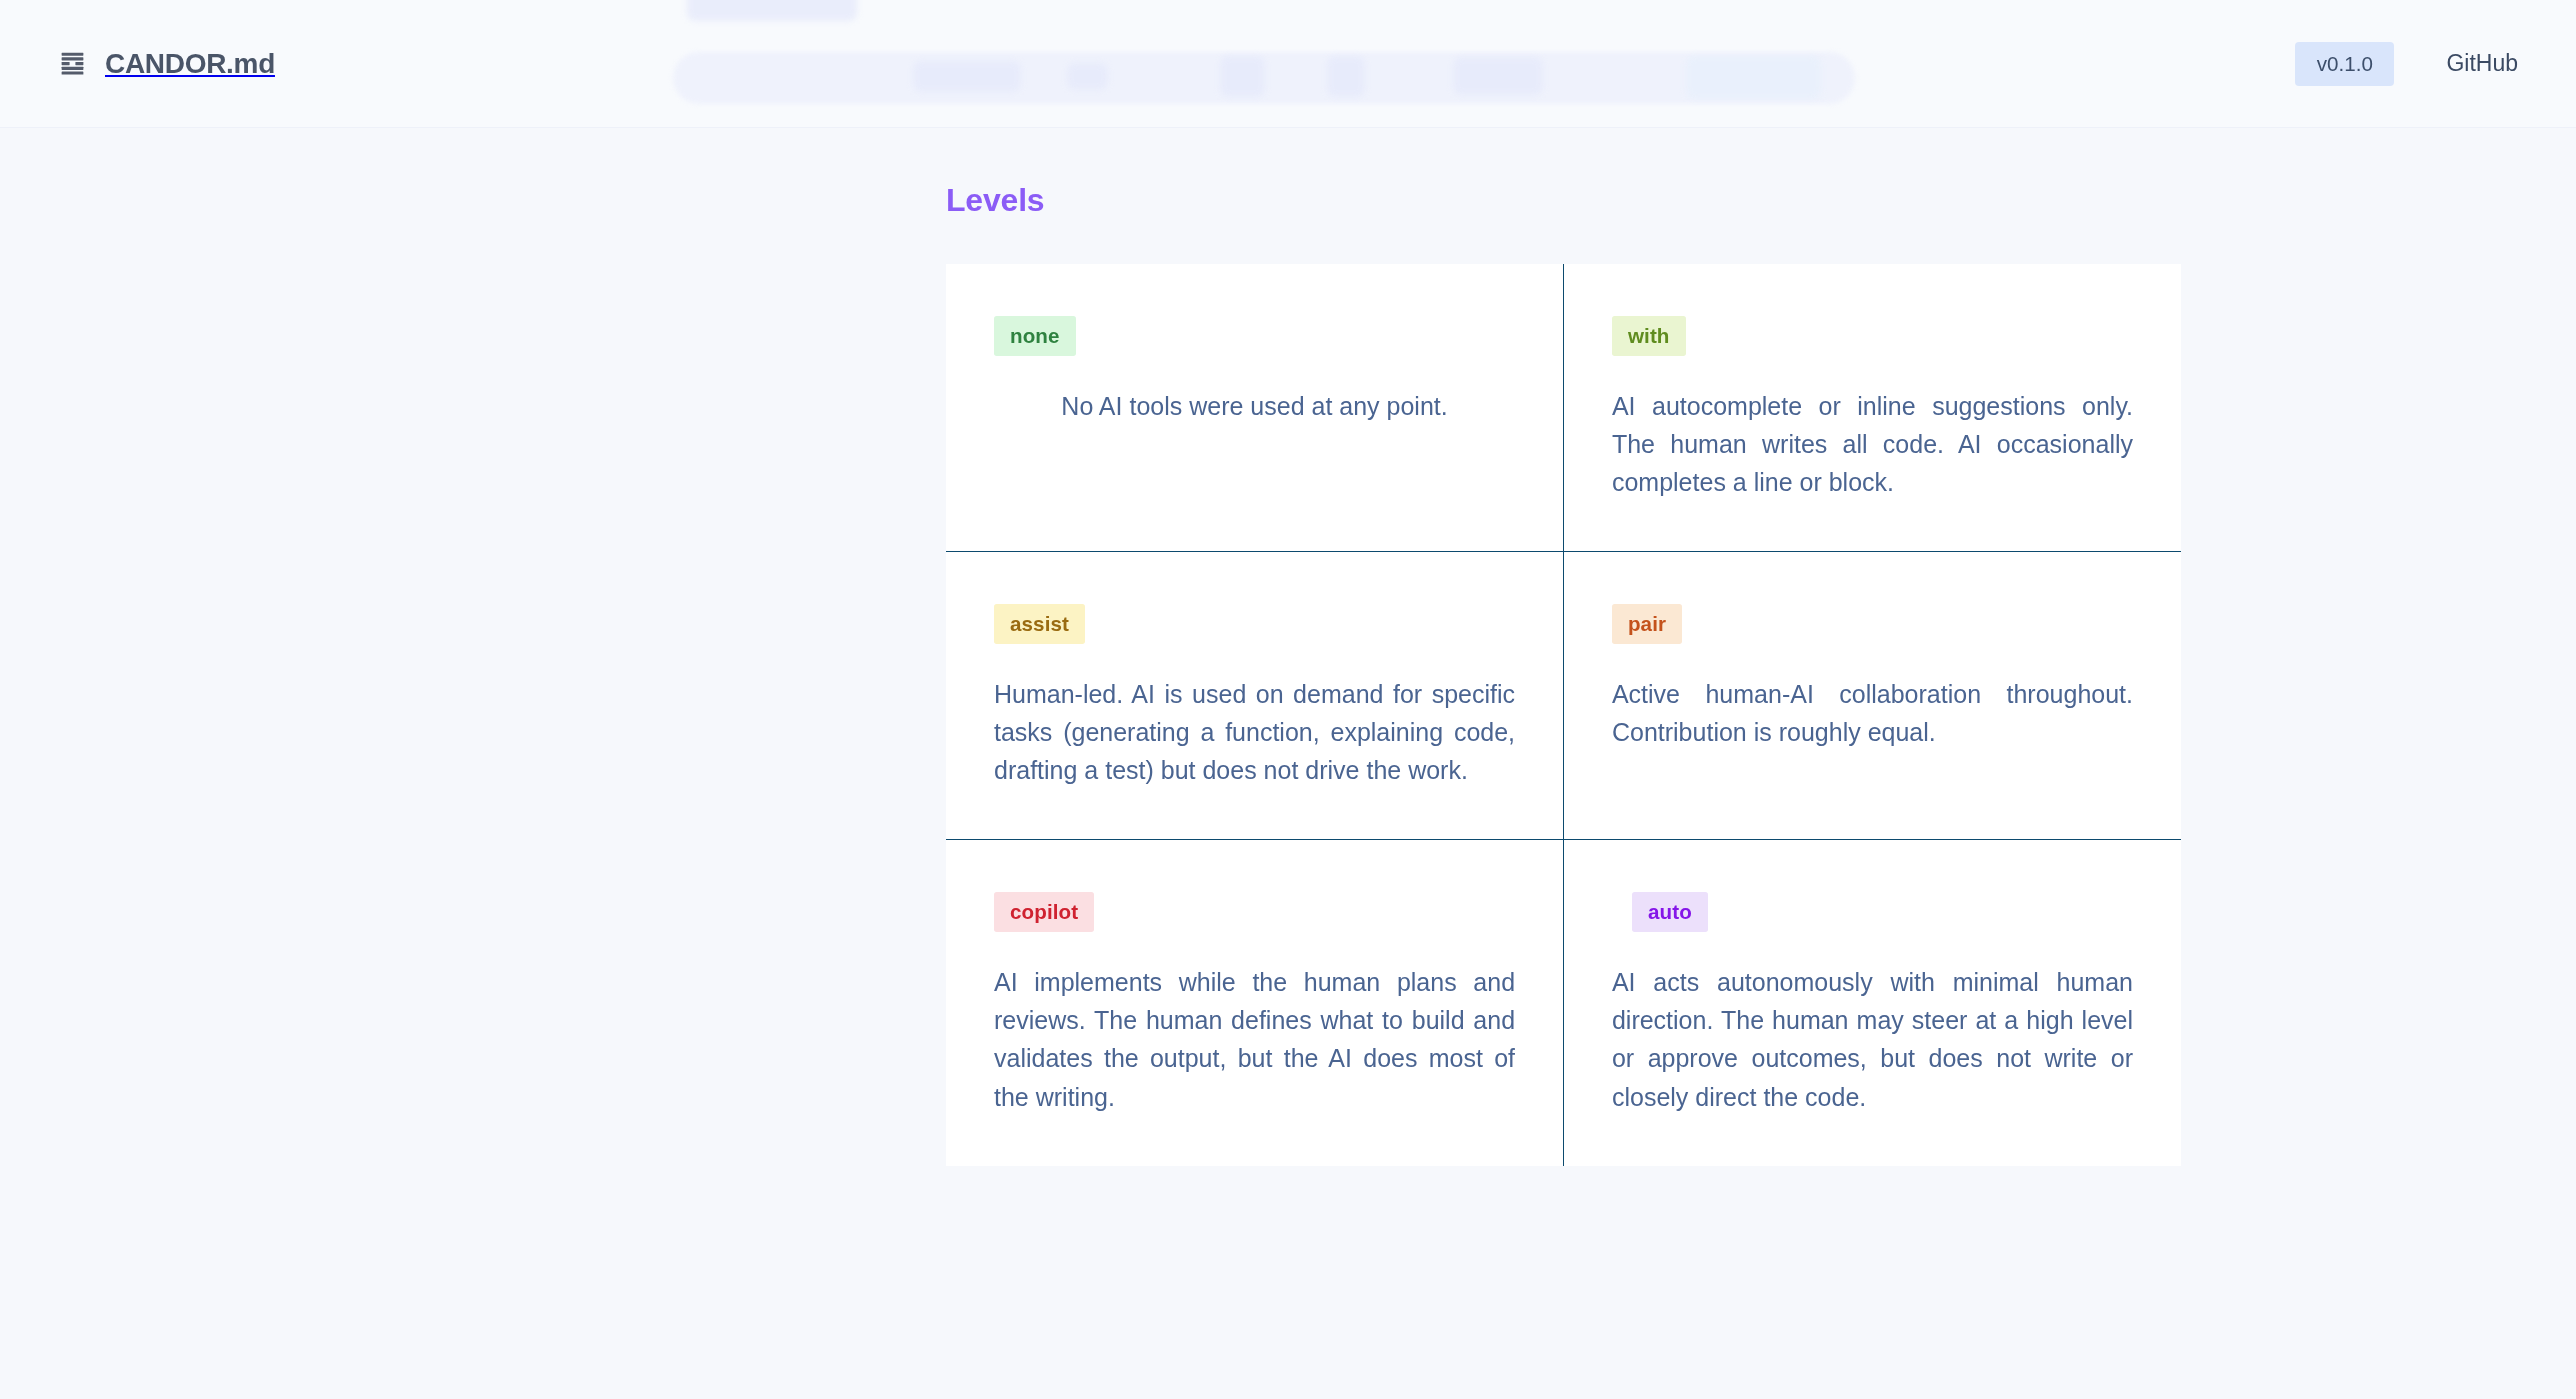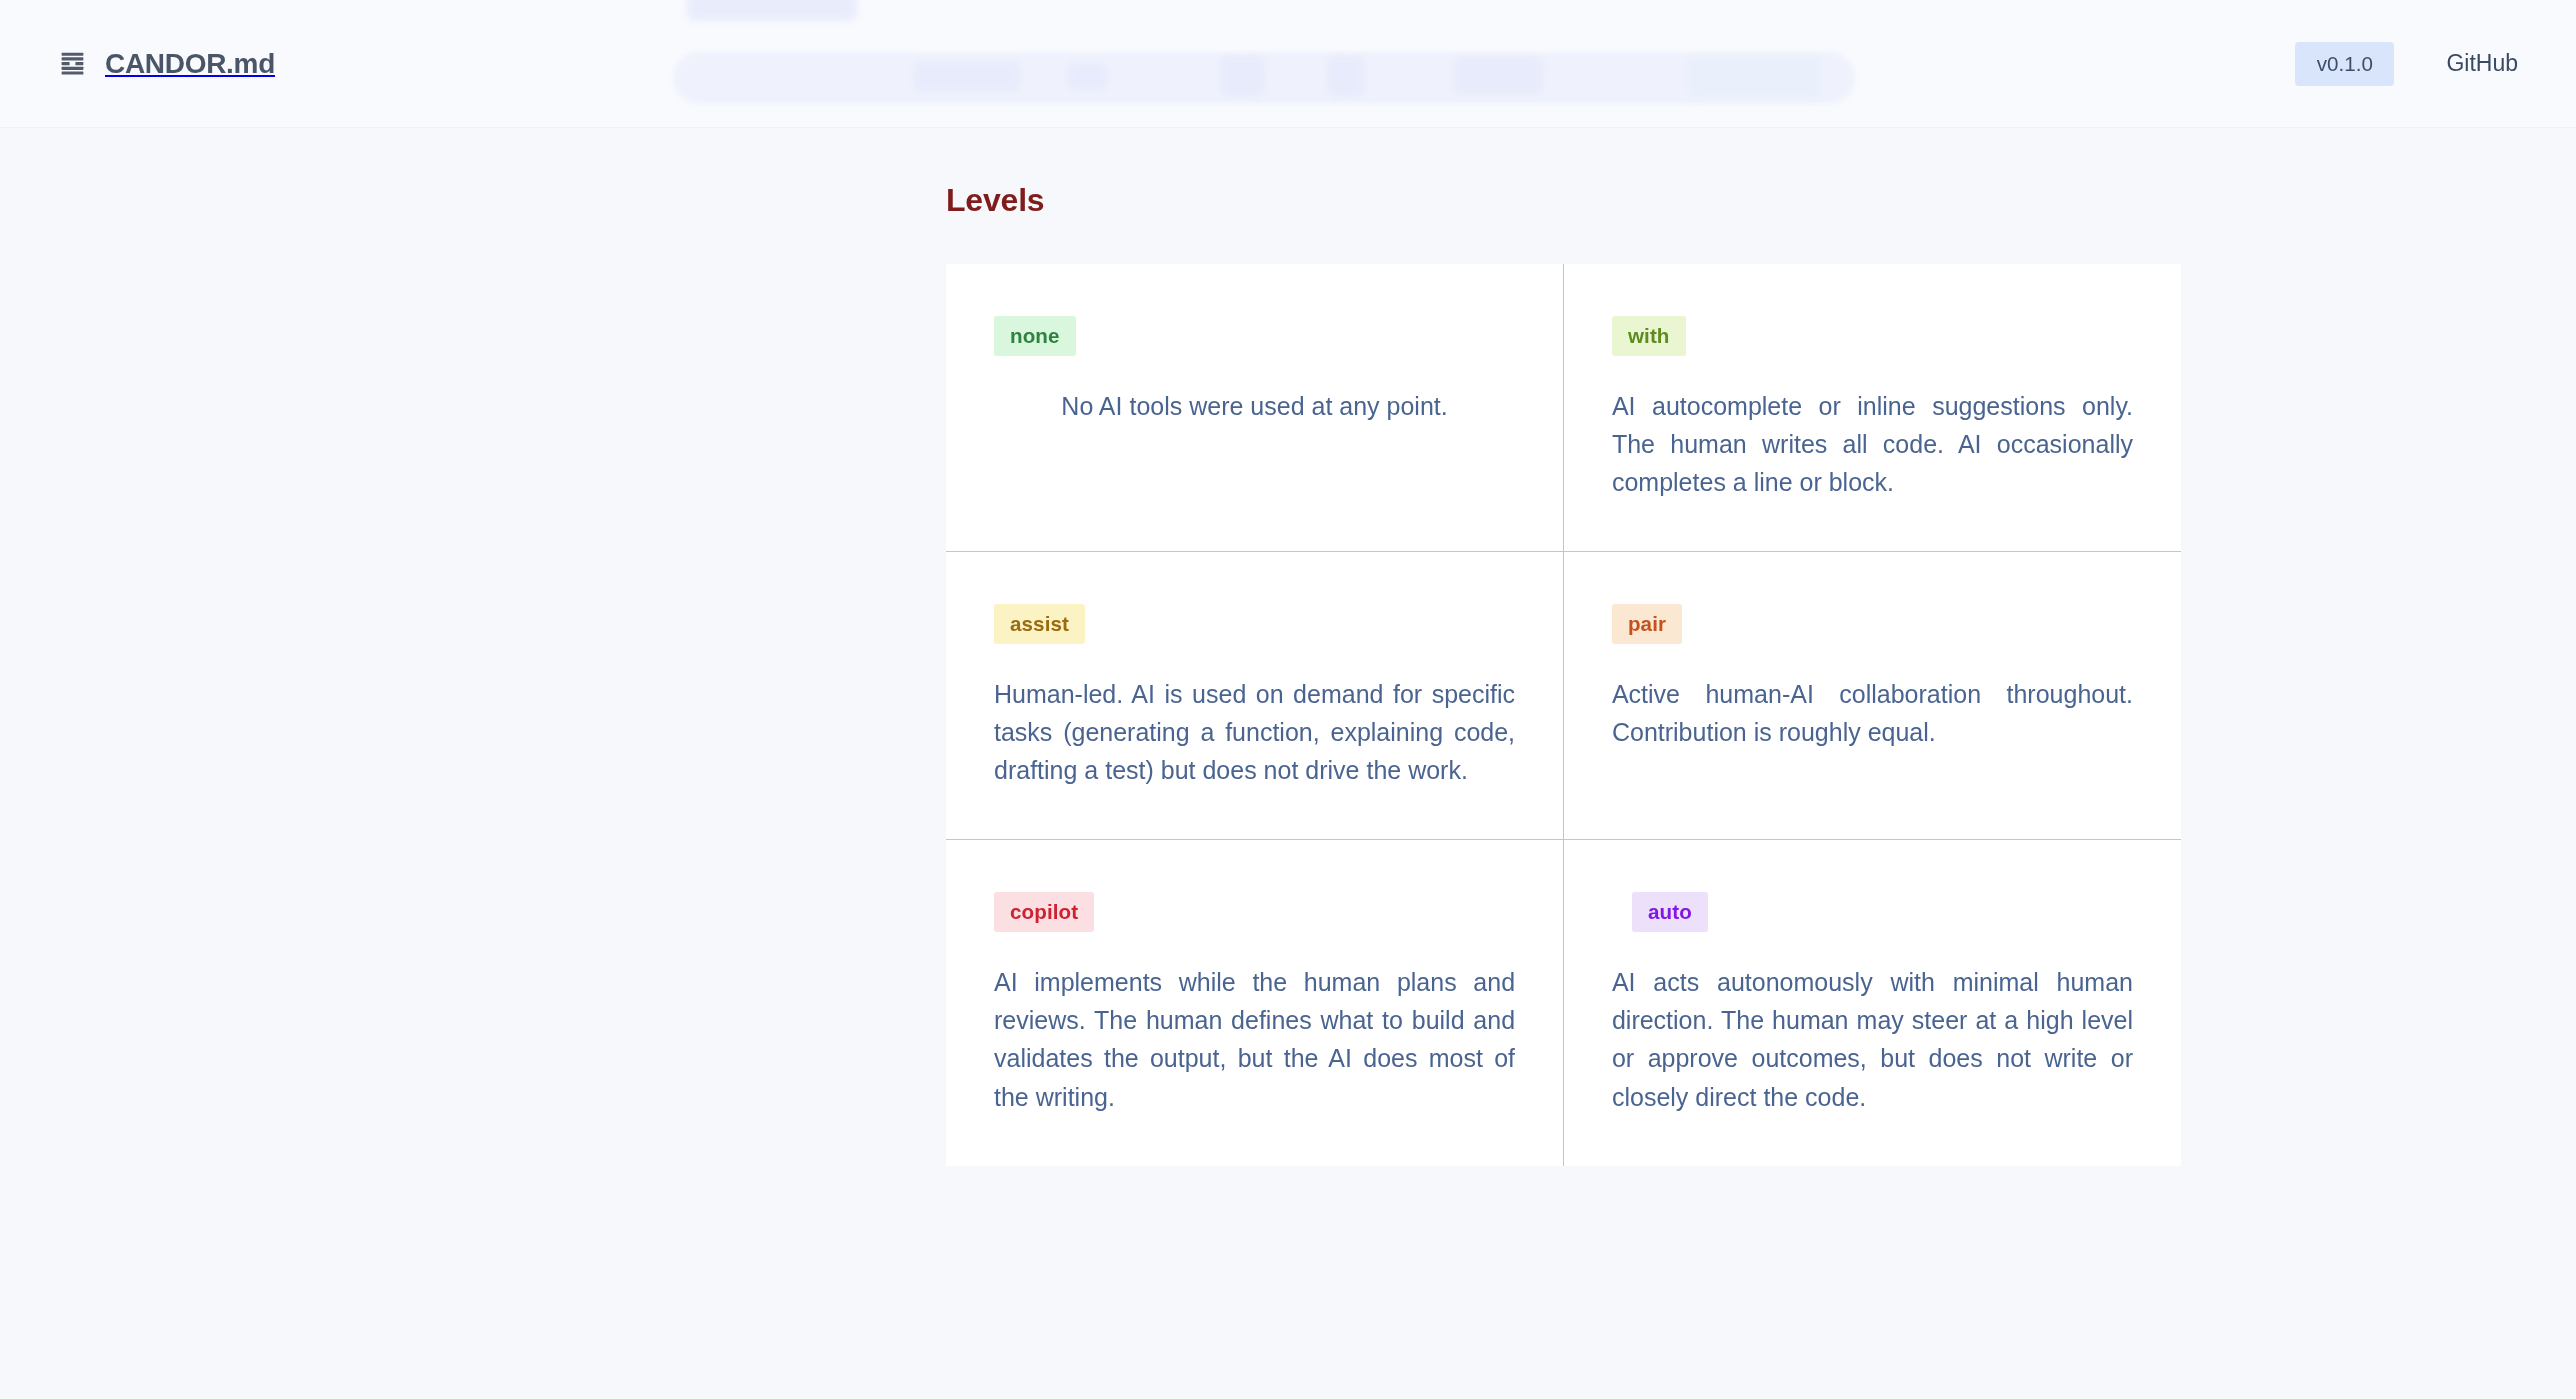--- a/index.html
+++ b/index.html
@@ -113,31 +113,31 @@
 
   .content {
     max-width: 1902px;
     margin: 0 auto;
     padding-left: 609px;
   }
 
   .section-title {
     font-size: 32px;
     font-weight: bold;
-    color: #7f1d1d;
+    color: #8b5cf6;
     margin-top: 54px;
     margin-bottom: 45px;
     letter-spacing: -0.2px;
   }
 
   .levels-grid {
     width: 1235px;
     display: grid;
     grid-template-columns: 1fr 1fr;
-    background: #f9a8d4;
+    background: #0c4a6e;
     gap: 0.9px;
     border: 0;
   }
 
   .level-card {
     background: #ffffff;
     padding: 52px 48px 50px 48px;
     min-height: 196px;
   }
 

